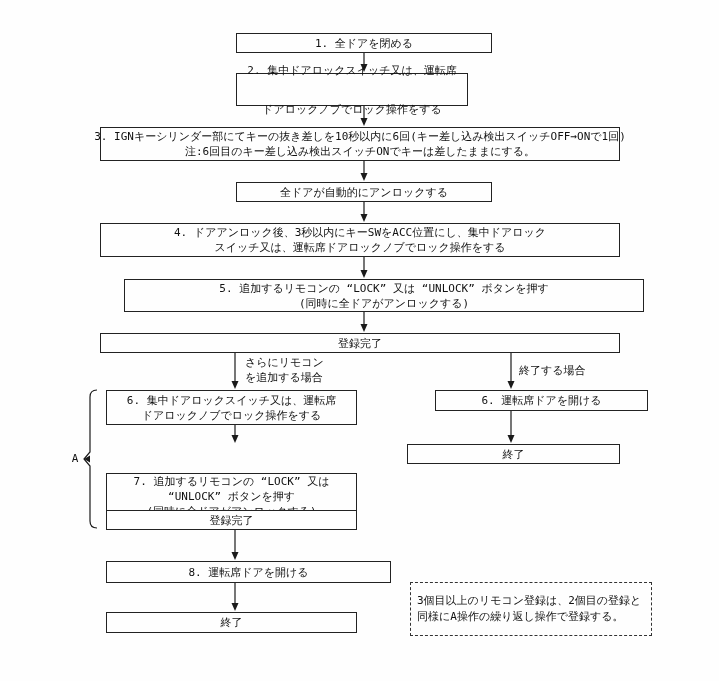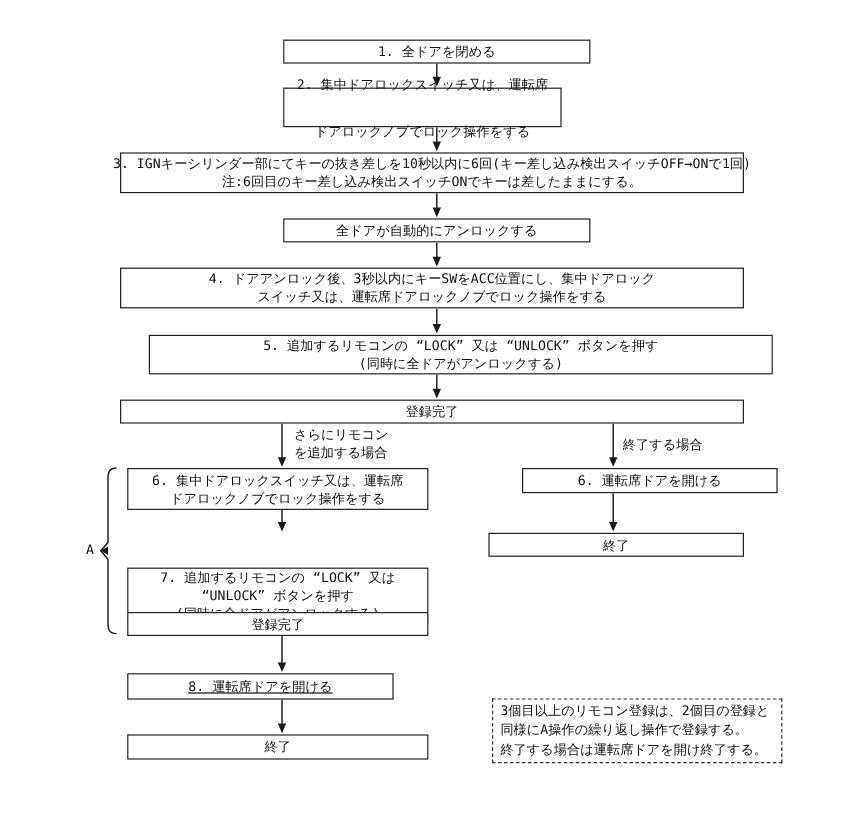--- a/index.html
+++ b/index.html
@@ -117,37 +117,36 @@
   <div class="box" style="left:106px;top:444px;width:251px;height:46px;margin-top:29px;">
     <div class="ln">7. 追加するリモコンの “LOCK” 又は</div>
     <div class="ln">“UNLOCK” ボタンを押す</div>
     <div class="ln">(同時に全ドアがアンロックする)</div>
   </div>
 
   <div class="box" style="left:106px;top:510px;width:251px;height:20px;">
     <div class="ln">登録完了</div>
   </div>
 
-  <div class="box" style="left:106px;top:561px;width:222px;height:22px;text-decoration:underline;">
+  <div class="box" style="left:106px;top:561px;width:285px;height:22px;">
     <div class="ln">8. 運転席ドアを開ける</div>
   </div>
 
   <div class="box" style="left:106px;top:612px;width:251px;height:21px;">
     <div class="ln">終了</div>
   </div>
 
   <div class="box" style="left:407px;top:390px;width:213px;height:21px;margin-left:28px;">
     <div class="ln">6. 運転席ドアを開ける</div>
   </div>
 
   <div class="box" style="left:407px;top:444px;width:213px;height:20px;">
     <div class="ln">終了</div>
   </div>
 
   <div class="bracket-label" style="left:68px;top:452px;width:14px;text-align:center;">A</div>
 
   <div class="note" style="left:378px;top:582px;width:242px;height:54px;">
     <div class="ln">3個目以上のリモコン登録は、2個目の登録と</div>
     <div class="ln">同様にA操作の繰り返し操作で登録する。</div>
-    <div class="ln">終了する場合は運転席ドアを開け終了する。</div>
   </div>
 
 </div>
 
 </body></html>

